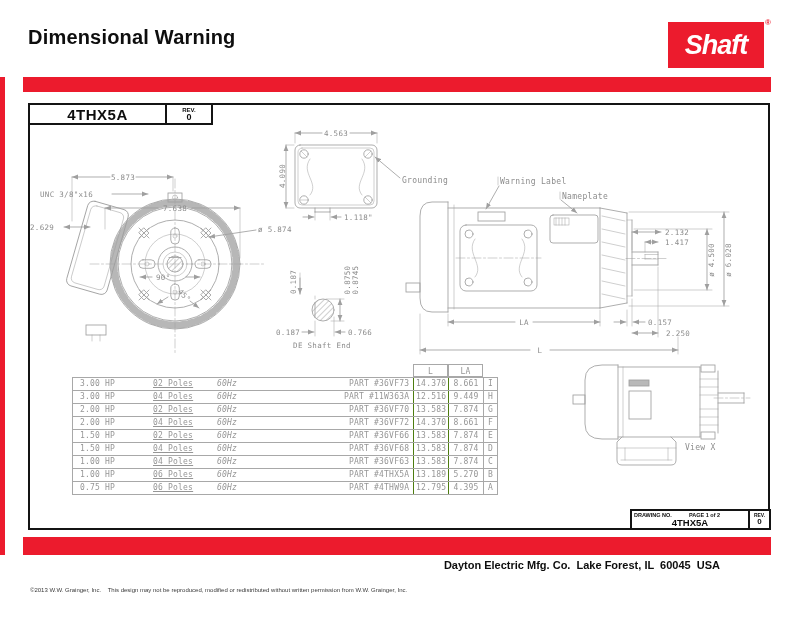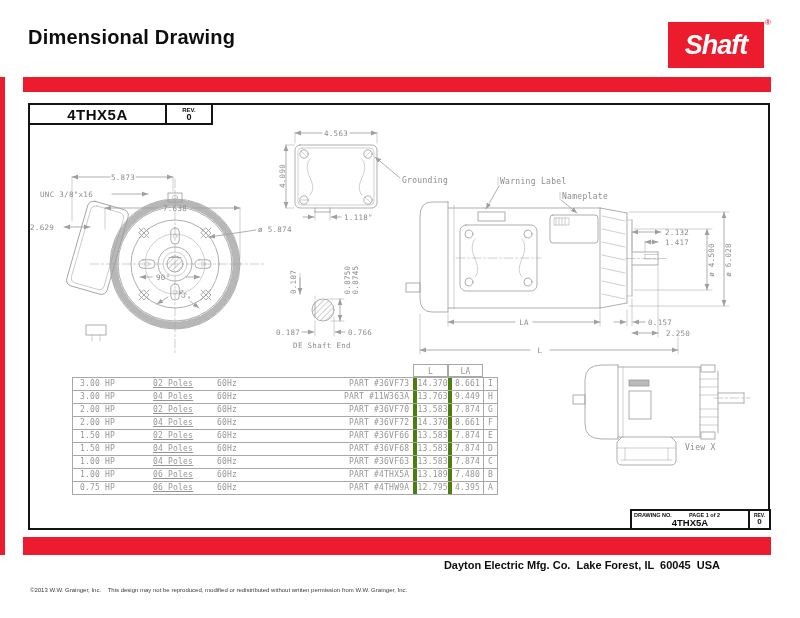--- a/index.html
+++ b/index.html
@@ -31,42 +31,42 @@
   
   .spec-table{position:absolute;left:72px;top:364px;width:426px;font-family:"DejaVu Sans Mono",monospace;font-size:8px;color:#969696;letter-spacing:.2px;}
   .th{position:absolute;top:0;width:35px;height:13px;line-height:13px;text-align:center;border:1px solid #a8a8a8;box-sizing:border-box;}
   .th-l{left:341px;} .th-la{left:376px;}
   .rows{position:absolute;top:13px;left:0;width:426px;border-top:1px solid #a8a8a8;}
   .trow{display:flex;height:13px;line-height:12px;border:1px solid #a8a8a8;border-top:none;box-sizing:border-box;}
   .tc{box-sizing:border-box;}
   .tc.main{width:341px;display:flex;}
   .tc.main .hp{padding-left:7px;width:73px;}
   .tc.main .poles{width:64px;text-decoration:underline;}
-  .tc.main .hz{flex:0 0 auto;}
+  .tc.main .hz{flex:0 0 auto;font-style:italic;}
   .partgrp{margin-left:auto;display:flex;padding-right:4px;}
-  .tc.num{width:35px;text-align:center;border-left:4px solid #4d7c0f;}
+  .tc.num{width:35px;text-align:center;border-left:1px solid #4d7c0f;}
   .tc.key{width:14px;text-align:center;border-left:1px solid #a8a8a8;}
   
   .title-block{position:absolute;left:630px;top:509px;width:141px;height:21px;border:2px solid #141414;box-sizing:border-box;display:flex;background:#fff;}
   .tb-left{flex:1;position:relative;border-right:2px solid #141414;}
   .tb-dn{position:absolute;left:2px;top:1px;font-size:5.5px;font-weight:bold;color:#0d0d0d;}
   .tb-pg{position:absolute;left:57px;top:1px;font-size:5.5px;font-weight:bold;color:#0d0d0d;}
   .tb-no{position:absolute;left:0;right:0;bottom:0;text-align:center;font-size:9.5px;font-weight:bold;color:#0d0d0d;}
   .tb-rev{width:19px;text-align:center;}
   .tb-rev .lbl{display:block;font-size:5px;font-weight:bold;margin-top:1px;color:#0d0d0d;}
   .tb-rev .val{display:block;font-size:8px;font-weight:bold;color:#0d0d0d;line-height:7px;}
   .company{position:absolute;right:80px;top:559px;font-size:11px;font-weight:bold;color:#0d0d0d;white-space:pre;text-align:center;}
   .copyright{position:absolute;left:30px;top:587px;font-size:6px;color:#3a3a3a;white-space:pre;}
 </style>
 </head>
 <body>
 
 <div class="page">
 
-  <div class="page-title">Dimensional Drawing</div>
+  <div class="page-title">Dimensional Warning</div>
 
   <div class="logo">
     <span>Shaft</span>
     <span class="reg">®</span>
   </div>
 
   <div class="bar-top"></div>
   <div class="left-strip"></div>
   <div class="frame"></div>
 
@@ -361,21 +361,21 @@
         <div class="trow">
           <div class="tc main">
             <span class="hp">3.00 HP</span>
             <span class="poles">04 Poles</span>
             <span class="hz">60Hz</span>
             <span class="partgrp">
               <span>PART #</span>
               <span>11W363A</span>
             </span>
           </div>
-          <div class="tc num">13.763</div>
+          <div class="tc num">12.516</div>
           <div class="tc num">9.449</div>
           <div class="tc key">H</div>
         </div>
         <div class="trow">
           <div class="tc main">
             <span class="hp">2.00 HP</span>
             <span class="poles">02 Poles</span>
             <span class="hz">60Hz</span>
             <span class="partgrp">
               <span>PART #</span>
@@ -446,21 +446,21 @@
           <div class="tc main">
             <span class="hp">1.00 HP</span>
             <span class="poles">06 Poles</span>
             <span class="hz">60Hz</span>
             <span class="partgrp">
               <span>PART #</span>
               <span>4THX5A</span>
             </span>
           </div>
           <div class="tc num">13.189</div>
-          <div class="tc num">7.480</div>
+          <div class="tc num">5.270</div>
           <div class="tc key">B</div>
         </div>
         <div class="trow">
           <div class="tc main">
             <span class="hp">0.75 HP</span>
             <span class="poles">06 Poles</span>
             <span class="hz">60Hz</span>
             <span class="partgrp">
               <span>PART #</span>
               <span>4THW9A</span>

